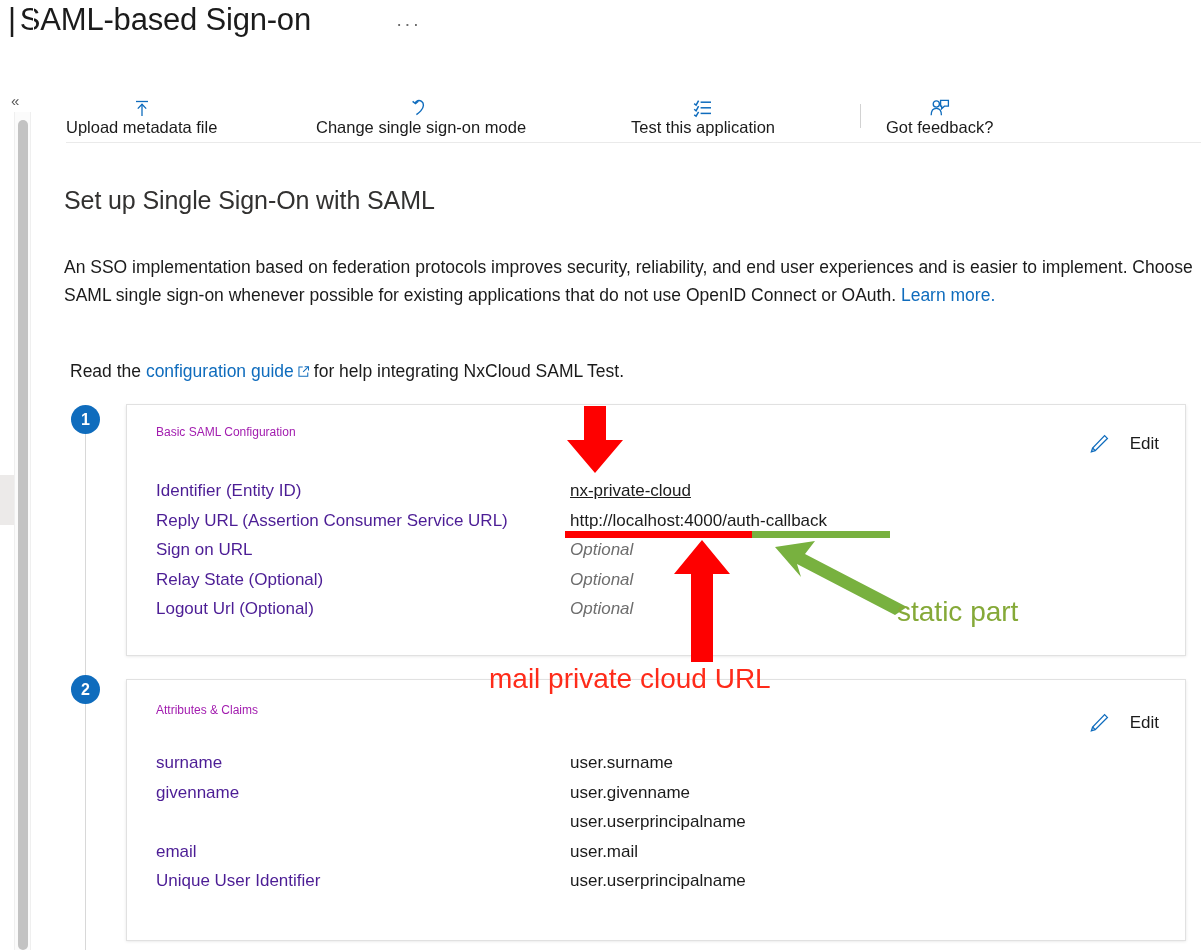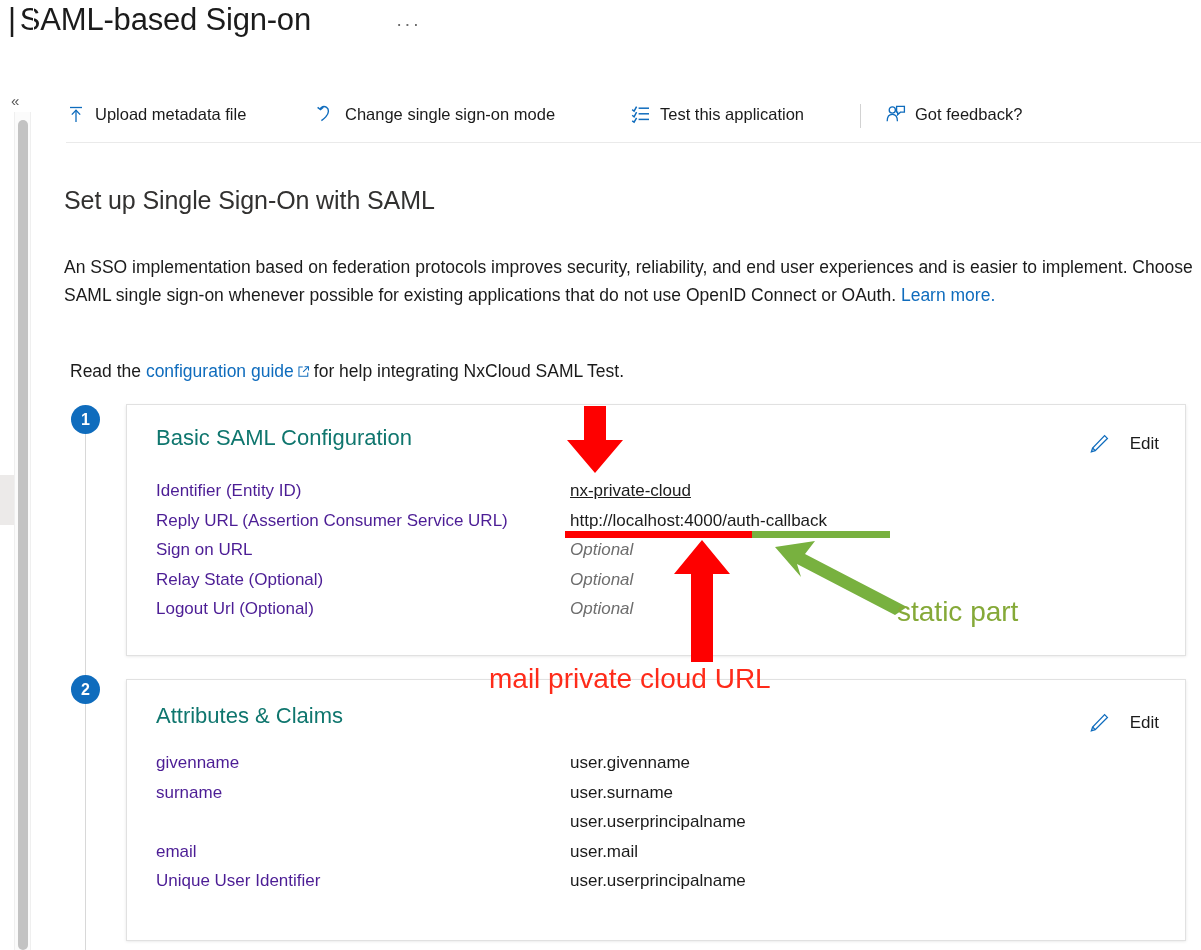--- a/index.html
+++ b/index.html
@@ -82,25 +82,25 @@
   
   .command-bar {
     position: absolute;
     left: 66px; top: 92px;
     width: 1135px; height: 48px;
   }
   .cmd-item {
     position: absolute;
     display: flex;
     align-items: center;
-    gap: 9px;
     height: 32px;
     top: 6px;
     cursor: pointer;
     white-space: nowrap;
+    flex-direction: column;
   }
   .cmd-label {
     font-size: 16.5px;
     color: #1b1b1b;
   }
   .cmd-icon {
     width: 20px; height: 20px;
     display: block;
     flex: none;
   }
@@ -183,22 +183,22 @@
     background: #ffffff;
     border: 1px solid #e1e1e1;
     box-shadow: 0 1.2px 3px rgba(0,0,0,0.10);
   }
   #card-basic { top: 404px; height: 252px; }
   #card-attrs { top: 679px; height: 262px; }
 
   .card-title {
     position: absolute;
     left: 29px; top: 20px;
-    font-size: 22px;
-    color: #0f766e;
+    font-size: 12px;
+    color: #a21caf;
     white-space: nowrap;
   }
   .edit-btn {
     position: absolute;
     right: 26px; top: 28px;
     display: flex;
     align-items: center;
     gap: 20px;
     cursor: pointer;
     text-align: center;
@@ -405,26 +405,26 @@
         <svg viewBox="0 0 22 22" width="22" height="22" fill="none" stroke="#0f6cbd" stroke-width="1.3">
           <path d="M16.6 2.6 L19.4 5.4 L7.2 17.6 L3.4 18.8 L4.6 15 Z"></path>
           <line x1="4.6" y1="15" x2="7.2" y2="17.6"></line>
         </svg>
       </span>
       <span class="edit-label">Edit</span>
     </div>
 
     <div class="kv">
       <div class="kv-row">
+        <span class="kv-key">surname</span>
+        <span class="kv-val" style="left:414px;">user.surname</span>
+      </div>
+      <div class="kv-row">
         <span class="kv-key">givenname</span>
         <span class="kv-val" style="left:414px;">user.givenname</span>
-      </div>
-      <div class="kv-row">
-        <span class="kv-key">surname</span>
-        <span class="kv-val" style="left:414px;">user.surname</span>
       </div>
       <div class="kv-row">
         <span class="kv-val" style="left:414px;">user.userprincipalname</span>
       </div>
       <div class="kv-row">
         <span class="kv-key">email</span>
         <span class="kv-val" style="left:414px;">user.mail</span>
       </div>
       <div class="kv-row">
         <span class="kv-key">Unique User Identifier</span>

